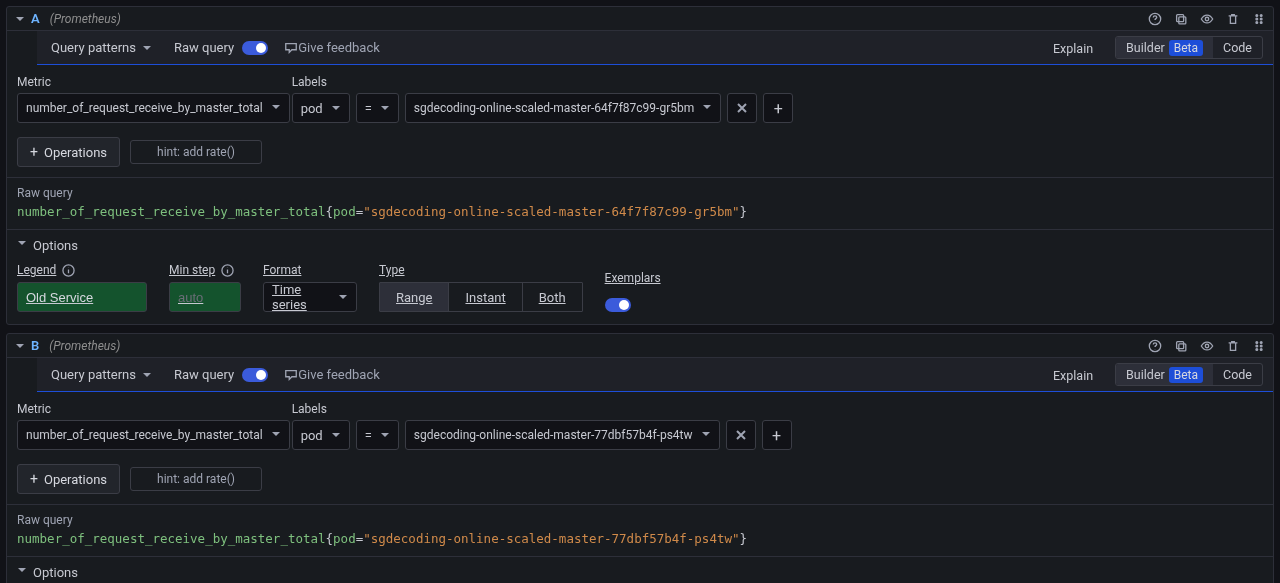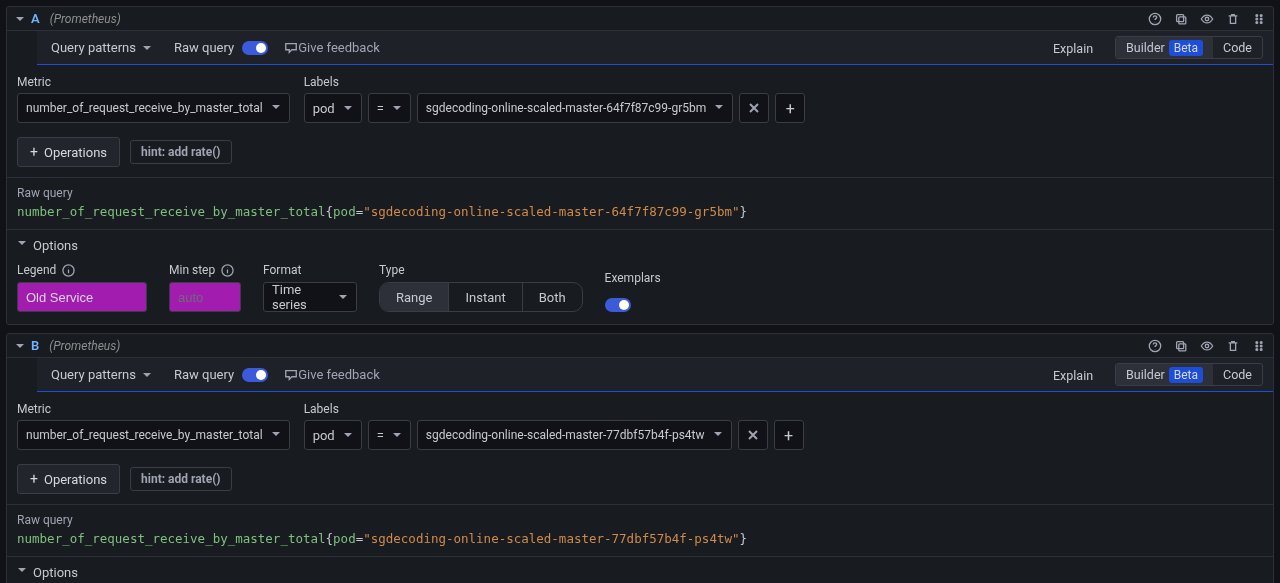--- a/index.html
+++ b/index.html
@@ -91,21 +91,21 @@
     font-size: 12px;
     background: #1d4ed8;
     color: #d6d8df;
     border-radius: 3px;
     padding: 1px 5px;
     margin-left: 4px;
   }
 
   
   .q-body { padding: 10px; }
-  .ml-labels-row { display: flex; gap: 14px; }
+  .ml-labels-row { display: flex; gap: 2px; }
   .col { display: flex; flex-direction: column; gap: 4px; }
   .lbl { font-size: 12px; color: #c7c9d1; }
   .sel {
     background: #111217;
     border: 1px solid #3b3d46;
     border-radius: 3px;
     height: 30px;
     display: flex;
     align-items: center;
     padding: 0 8px;
@@ -146,25 +146,24 @@
     padding: 6px 12px;
     display: flex; align-items: center; gap: 6px;
     cursor: pointer;
     font-size: 13px;
     color: #d6d8df;
   }
   .ops-btn .plus { font-size: 14px; }
   .hint-pill {
     border: 1px solid #3b3d46;
     border-radius: 3px;
-    padding: 4px 10px;
+    padding: 4px 26px;
     font-size: 12px;
     color: #9fa4b3;
     cursor: pointer;
-    font-weight: bold;
   }
 
   
   .raw-sec {
     border-top: 1px solid #2d2f39;
     padding: 8px 10px 10px;
   }
   .raw-title { font-size: 12px; color: #9fa4b3; margin-bottom: 4px; }
   .raw-code {
     font-family: ui-monospace, Menlo, Consolas, monospace;
@@ -175,42 +174,42 @@
   .tok-str { color: #d08a4a; }
   .tok-punc { color: #c7c9d1; }
 
   
   .opts-sec {
     border-top: 1px solid #2d2f39;
     padding: 8px 10px 12px;
   }
   .opts-hdr { display: flex; gap: 6px; cursor: pointer; margin-bottom: 10px; }
   .opts-hdr svg { width: 10px; height: 10px; fill: #9fa4b3; }
-  .opts-grid { display: flex; gap: 22px; align-items: flex-end; }
+  .opts-grid { display: flex; gap: 22px; align-items: flex-end; text-decoration: underline; }
   .ocol { display: flex; flex-direction: column; gap: 5px; }
   .olabel-row { display:flex; align-items:center; gap:6px; font-size:12px; }
   .info-ico { width: 13px; height: 13px; display: inline-flex; }
   .info-ico svg { width: 13px; height: 13px; fill: none; stroke: #9fa4b3; stroke-width: 1.4; }
   .txt-input {
-    background: #a21caf;
+    background: #14532d;
     border: 1px solid #3b3d46;
     border-radius: 3px;
     height: 30px;
     padding: 0 8px;
     color: #d6d8df;
     font-size: 13px;
     width: 130px;
   }
   .txt-input::placeholder { color: #6b6e78; }
   .minstep-input { width: 72px; }
   .format-sel { width: 94px; justify-content: space-between; }
   .type-seg {
     display: flex;
     border: 1px solid #3b3d46;
-    border-radius: 10px;
+    border-radius: 1px;
     overflow: hidden;
     height: 30px;
   }
   .type-seg .tbtn {
     padding: 0 16px;
     display: flex; align-items: center;
     cursor: pointer;
     font-size: 13px;
     color: #c7c9d1;
     border-right: 1px solid #3b3d46;

